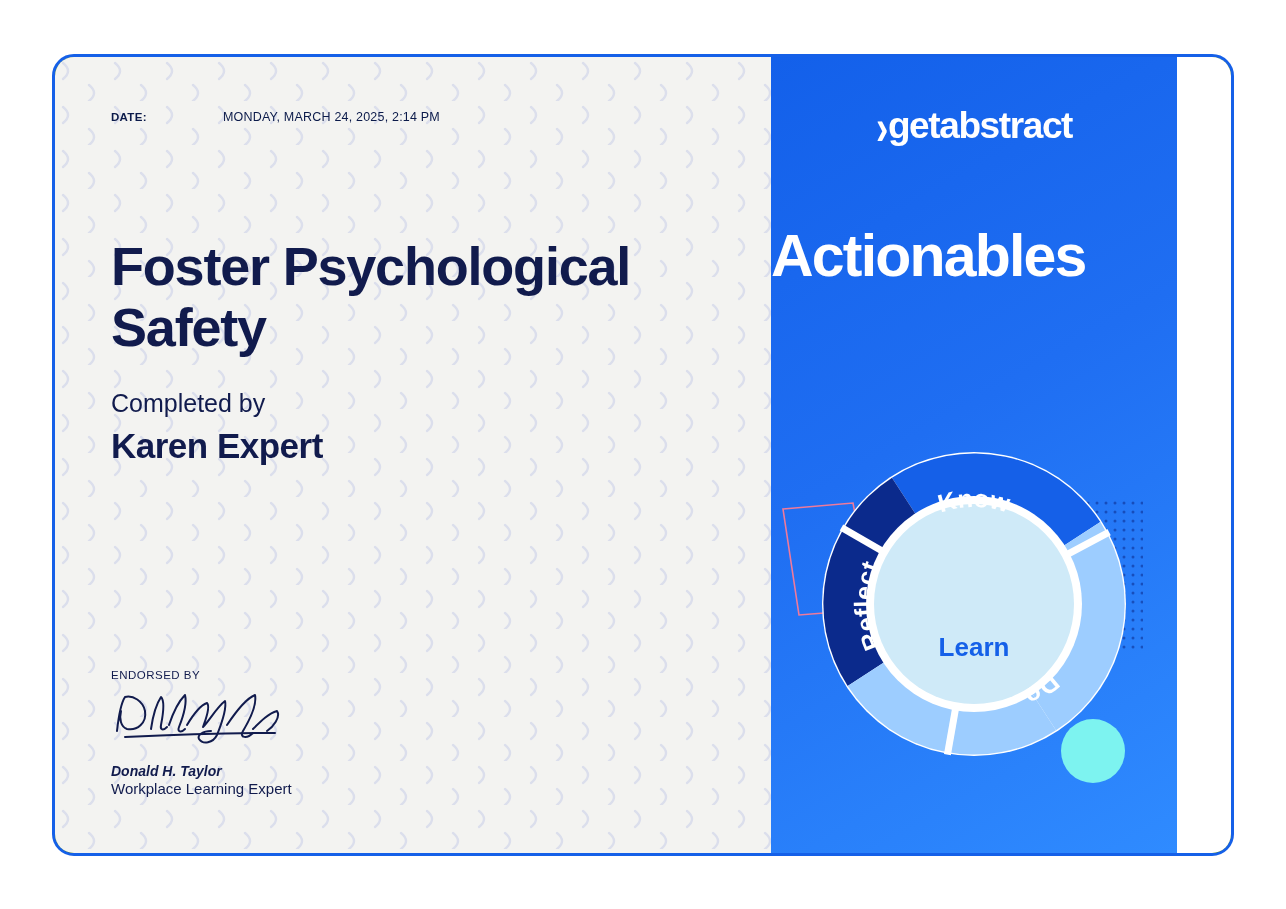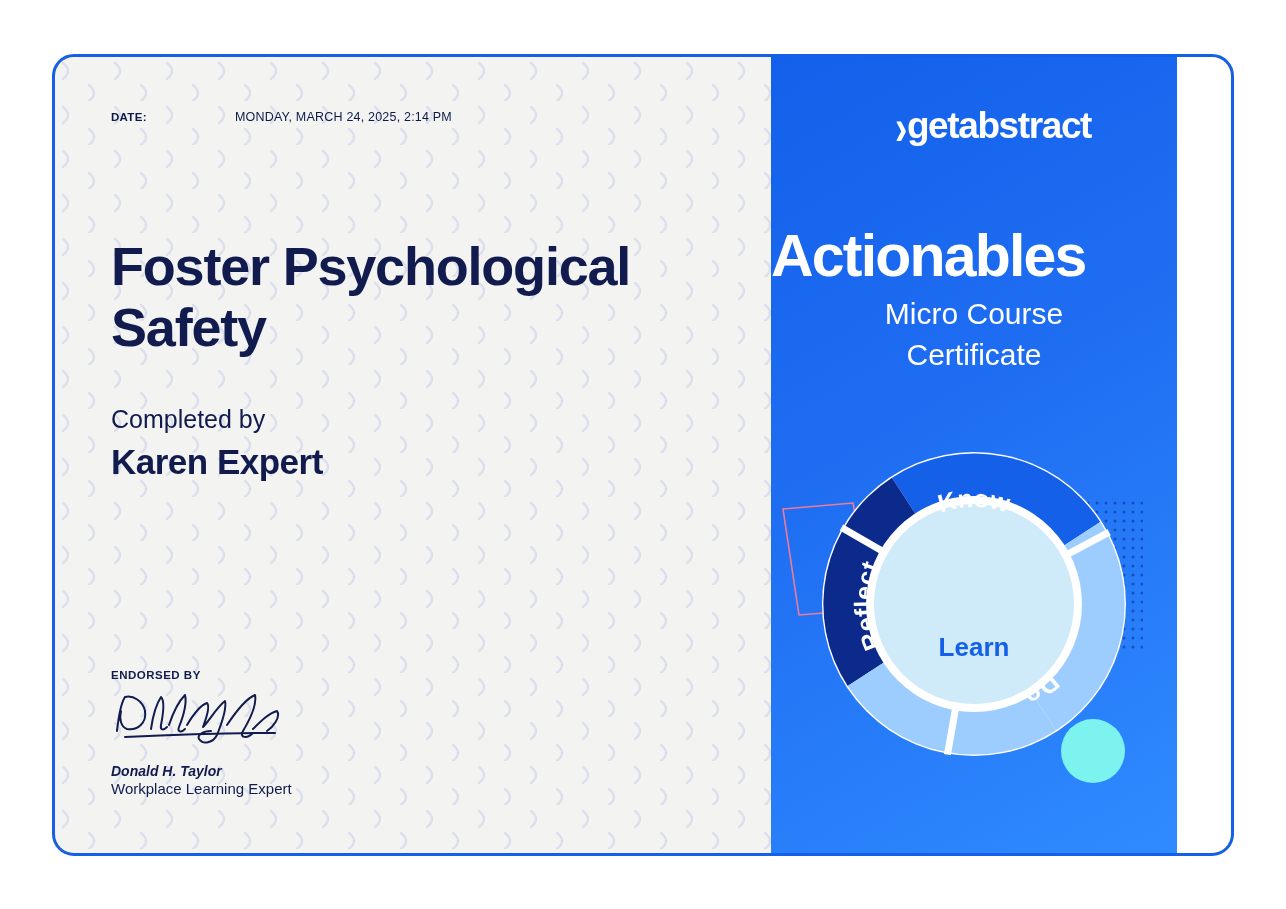--- a/index.html
+++ b/index.html
@@ -52,57 +52,57 @@
     color: #0b1a4a;
     letter-spacing: 0.2px;
     line-height: 1.38;
     white-space: nowrap;
   }
   .meta-label {
     font-weight: bold;
     font-size: 11.5px;
     letter-spacing: 0.3px;
   }
-  .meta-value { font-size: 12.5px; padding-left: 12px; }
+  .meta-value { font-size: 12.5px; }
   .meta-row { display: flex; align-items: baseline; }
   .meta-row .meta-label { min-width: 112px; display: inline-block; }
 
   .course-title {
     margin-top: 110px;
     font-size: 54px;
     line-height: 1.12;
     font-weight: bold;
     color: #111b4d;
     letter-spacing: -1.2px;
     max-width: 600px;
   }
 
   .completed-by {
-    margin-top: 48px;
+    margin-top: 32px;
     font-size: 25px;
     color: #111b4d;
     font-weight: normal;
   }
   .recipient-name {
     margin-top: 8px;
     font-size: 35px;
     font-weight: bold;
     color: #111b4d;
     letter-spacing: -0.5px;
   }
 
   .endorsement {
     position: absolute;
     left: 56px;
     bottom: 54px;
     z-index: 2;
   }
   .endorsed-label {
     font-size: 11.5px;
-    font-weight: bold;
+    font-weight: normal;
     letter-spacing: 0.5px;
     color: #111b4d;
     margin-top: 31px;
   }
   .signature {
     margin: 4px 0 2px -4px;
     height: 62px;
   }
   .endorser-name {
     font-size: 14px;
@@ -140,21 +140,20 @@
     position: absolute;
     top: 48px;
     left: 0;
     width: 100%;
     text-align: center;
     color: #ffffff;
     font-size: 37px;
     font-weight: bold;
     letter-spacing: -1.4px;
     white-space: nowrap;
-    margin-left: 19px;
   }
   .brand .chev {
     display: inline-block;
     transform: translateY(2px) scaleY(1.35);
     font-weight: bold;
     margin-right: 1px;
   }
 
   .actionables {
     position: absolute;
@@ -288,24 +287,20 @@
 
   <div class="right-white-gap"></div>
 
   <div class="right-panel">
 
     <div class="brand">
       <span class="chev">›</span><span>getabstract</span>
     </div>
 
     <div class="actionables">Actionables</div>
-    <div class="subtitle">
-      <div>Micro Course</div>
-      <div>Certificate</div>
-    </div>
 
     <div class="wheel-wrap">
 
       <svg class="dot-grid" width="120" height="150" viewBox="0 0 120 150" aria-hidden="true">
         <defs>
           <pattern id="dots" width="9" height="9" patternUnits="userSpaceOnUse">
             <circle cx="2" cy="2" r="1.5" fill="#0b2a8c"></circle>
           </pattern>
         </defs>
         <rect width="120" height="150" fill="url(#dots)"></rect>

